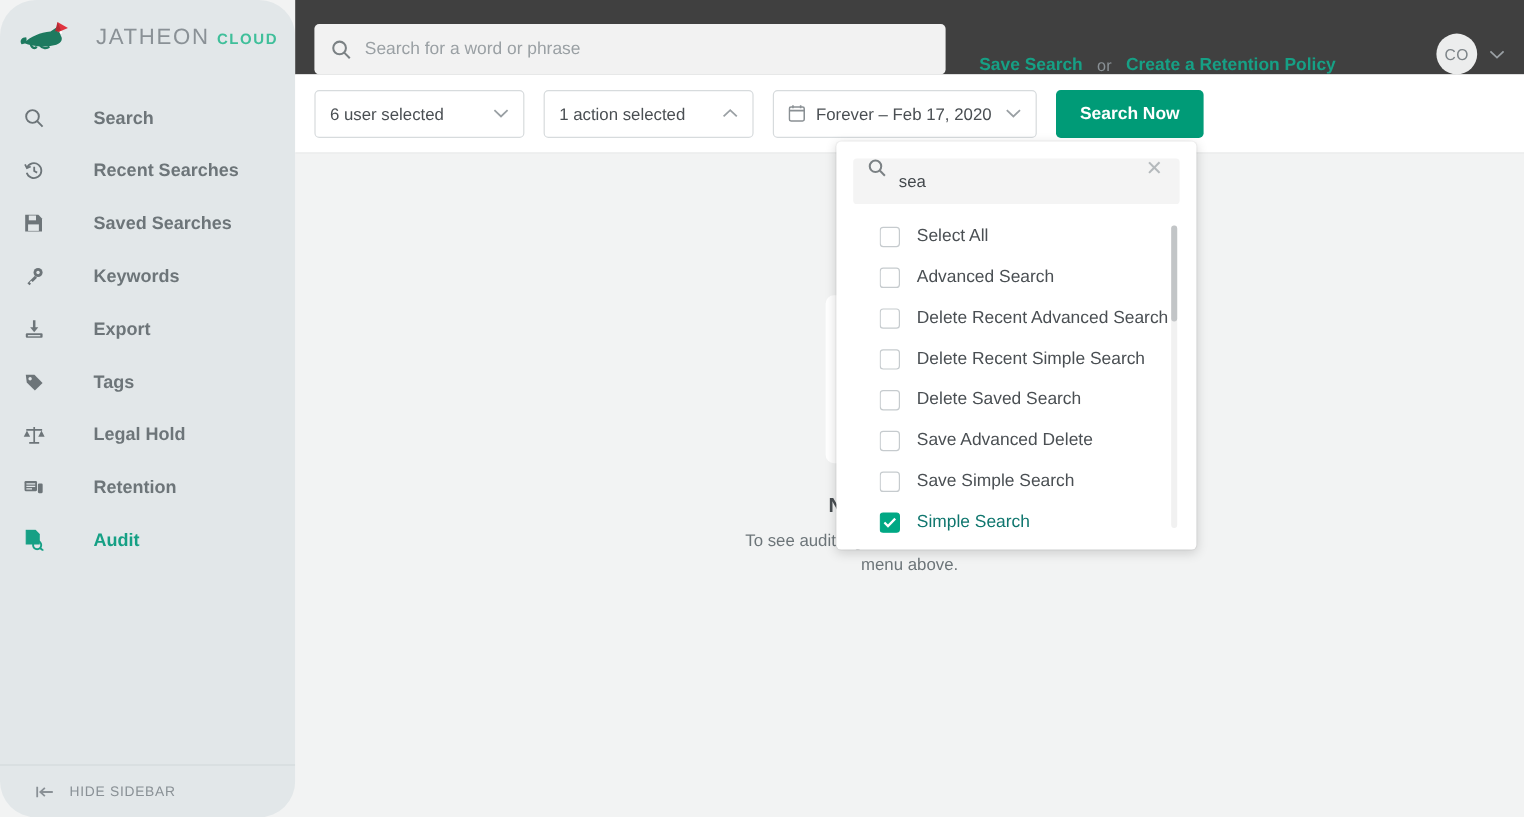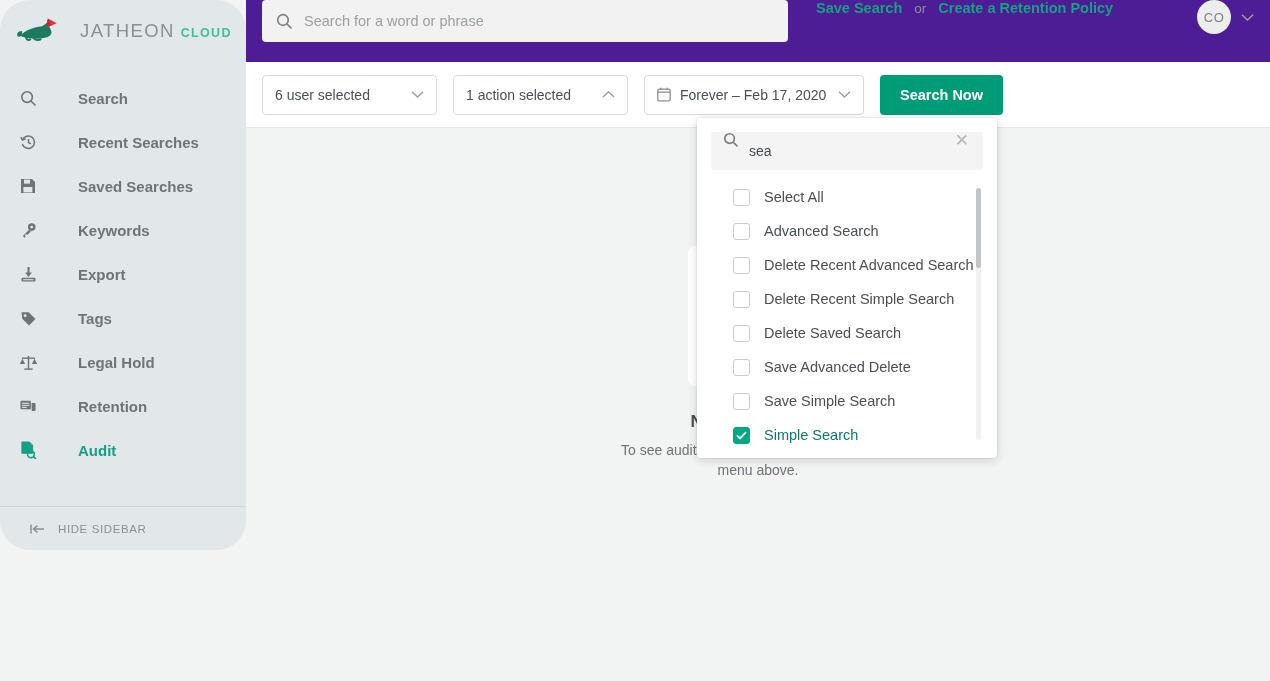--- a/index.html
+++ b/index.html
@@ -6,21 +6,21 @@
   html, body {
     width: 1270px; height: 681px;
     font-family: "Liberation Sans", sans-serif;
     background: #f2f3f3;
     overflow: hidden;
   }
   .app { position: relative; width: 1270px; height: 681px; display: flex; }
 
   
   .sidebar {
-    width: 246px; height: 550px;
+    width: 246px; height: 681px;
     background: #e2e7e9;
     position: relative;
     flex: 0 0 246px;
     display: flex; flex-direction: column; border-radius: 30px;
   }
   .logo-wrap { height: 62px; display: flex; align-items: center; padding-left: 16px; }
   .logo-mark { width: 58px; height: 30px; flex: 0 0 58px; }
   .logo-text { margin-left: 6px; display: flex; align-items: baseline; }
   .logo-jatheon {
     font-size: 18.5px; letter-spacing: 1.4px; color: #8a9196; font-weight: 400;
@@ -46,21 +46,21 @@
     height: 44px; border-top: 1px solid #d2d9dc;
     display: flex; align-items: center; padding-left: 30px;
     color: #8a9196; font-size: 11.5px; letter-spacing: 0.6px; cursor: pointer;
   }
   .sidebar-footer .hs-ico { margin-right: 12px; display: flex; align-items: center; }
 
   
   .main { flex: 1 1 auto; height: 681px; position: relative; background: #f2f3f3; }
 
   .topbar {
-    height: 62px; background: #4c1d95; display: flex; align-items: flex-start;
+    height: 62px; background: #404040; display: flex; align-items: flex-end;
     padding: 0 16px 0 16px;
   }
   .search-box {
     width: 526px; height: 42px; background: #f2f2f2; border-radius: 4px;
     display: flex; align-items: center; padding: 0 14px; cursor: text;
   }
   .search-box .mag { margin-right: 11px; display: flex; }
   .search-box input {
     border: 0; background: transparent; outline: none;
     font-family: "Liberation Sans", sans-serif; font-size: 14.5px; color: #44494d;

